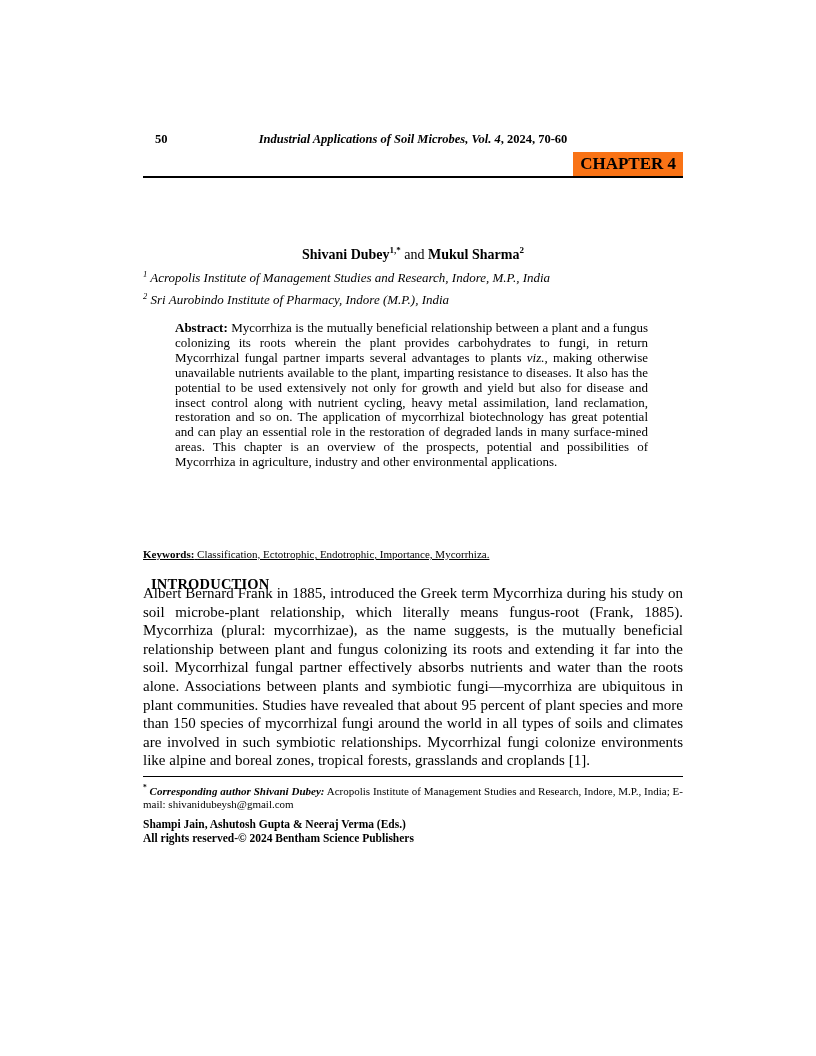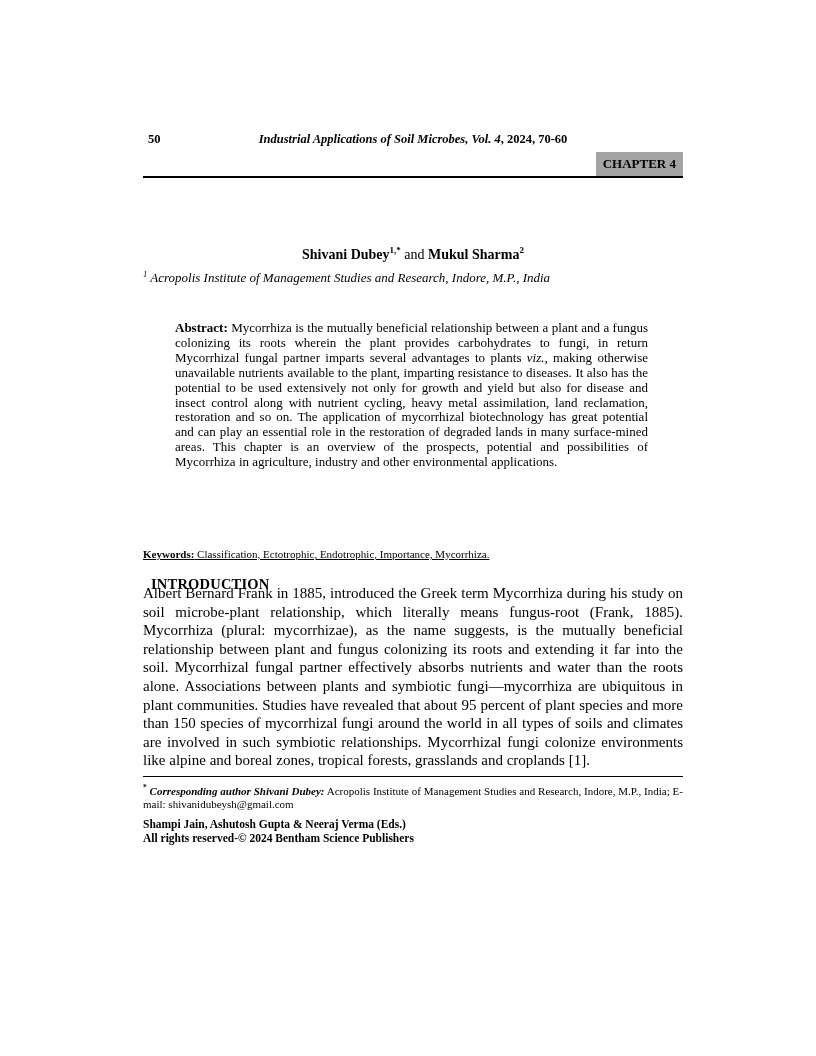--- a/index.html
+++ b/index.html
@@ -16,37 +16,37 @@
     position: absolute;
     left: 143px;
     top: 0;
     width: 540px;
     height: 100%;
   }
   .block { position: absolute; left: 0; width: 100%; }
 
   
   .running-header { top: 132px; font-size: 12.5px; font-weight: bold; }
-  .running-header .pagenum { position: absolute; left: 5px; top: 0; text-align: right; }
+  .running-header .pagenum { position: absolute; left: 12px; top: 0; text-align: right; }
   .running-header .running-title { display: block; text-align: center; white-space: nowrap; }
   .running-title .rt-italic { font-style: italic; text-align: center; }
 
   
   .chapter-row {
     top: 152px;
     text-align: right;
     border-bottom: 2px solid #000000;
     padding-bottom: 0;
     height: 26px;
     box-sizing: border-box;
   }
   .chapter-badge {
     display: inline-block;
-    background: #a3a3a3;
-    font-size: 13px;
+    background: #f97316;
+    font-size: 17px;
     font-weight: bold;
     padding: 1px 7px 2px 7px;
     line-height: 21px;
   }
 
   .chapter-title { top: 193px; margin: 0; font-size: 22px; font-weight: bold; letter-spacing: 0.2px; }
 
   .authors-line { top: 231px; font-size: 14px; text-align: center; }
   .authors-line b { font-weight: bold; }
   .authors-line sup { font-size: 9px; font-weight: bold; }
@@ -116,20 +116,23 @@
 
     <p class="block authors-line"><b>Shivani Dubey</b><sup>1,*</sup>
       <span>and</span>
       <b>Mukul Sharma</b><sup>2</sup>
     </p>
 
     <p class="block affiliation affiliation-1"><sup>1</sup>
       <span>Acropolis Institute of Management Studies and Research, Indore, M.P., India</span>
     </p>
 
+    <p class="block affiliation affiliation-2"><sup>2</sup>
+      <span>Sri Aurobindo Institute of Pharmacy, Indore (M.P.), India</span>
+    </p>
 
     <div class="block abstract"><span class="abstract-label">Abstract:</span>
       <span>Mycorrhiza is the mutually beneficial relationship between a plant and a fungus colonizing its roots wherein the plant provides carbohydrates to fungi, in return Mycorrhizal fungal partner imparts several advantages to plants</span>
       <span class="viz">viz.</span><span>, making otherwise unavailable nutrients available to the plant, imparting resistance to diseases. It also has the potential to be used extensively not only for growth and yield but also for disease and insect control along with nutrient cycling, heavy metal assimilation, land reclamation, restoration and so on. The application of mycorrhizal biotechnology has great potential and can play an essential role in the restoration of degraded lands in many surface-mined areas. This chapter is an overview of the prospects, potential and possibilities of Mycorrhiza in agriculture, industry and other environmental applications.</span>
     </div>
 
     <p class="block keywords-line"><span class="keywords-label">Keywords:</span>
       <span>Classification, Ectotrophic, Endotrophic, Importance, Mycorrhiza.</span>
     </p>
 

